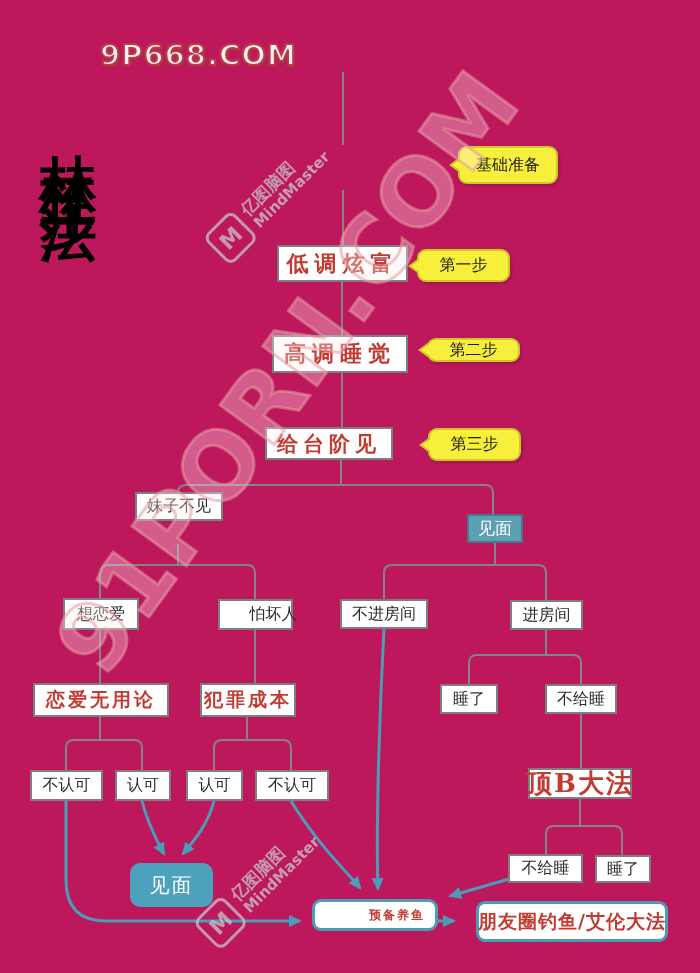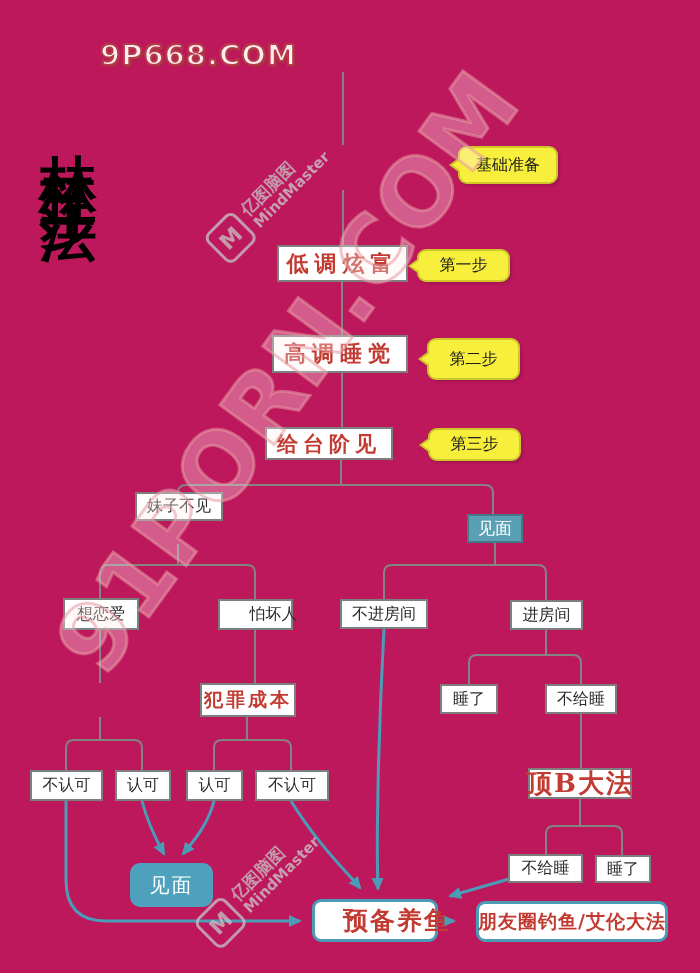--- a/index.html
+++ b/index.html
@@ -103,46 +103,47 @@
 
   <div class="site-top">9P668.COM</div>
   <div class="v-title">林林三步法</div>
 
   <div class="callout" style="left:458px;top:146px;width:100px;height:38px;">基础准备</div>
 
   <div class="box red-cal" style="left:277px;top:245px;width:131px;height:37px;font-size:22px;letter-spacing:6px;">低调炫富</div>
   <div class="callout" style="left:417px;top:249px;width:93px;height:33px;">第一步</div>
 
   <div class="box red-cal" style="left:272px;top:335px;width:136px;height:38px;font-size:22px;letter-spacing:6px;">高调睡觉</div>
-  <div class="callout" style="left:427px;top:338px;width:93px;height:42px;">第二步</div>
+  <div class="callout" style="left:427px;top:338px;width:93px;height:24px;">第二步</div>
 
   <div class="box red-cal" style="left:265px;top:427px;width:128px;height:33px;font-size:21px;letter-spacing:5px;">给台阶见</div>
   <div class="callout" style="left:428px;top:428px;width:93px;height:33px;">第三步</div>
 
   <div class="box" style="left:135px;top:492px;width:88px;height:29px;">妹子不见</div>
   <div class="box teal-solid" style="left:467px;top:514px;width:56px;height:29px;">见面</div>
 
   <div class="box" style="left:63px;top:598px;width:76px;height:32px;">想恋爱</div>
   <div class="box" style="left:218px;top:599px;width:75px;height:31px;padding-left:36px;">怕坏人</div>
+  <div class="box red-cal" style="left:33px;top:683px;width:136px;height:34px;font-size:19px;letter-spacing:3px;">恋爱无用论</div>
   <div class="box red-cal" style="left:200px;top:683px;width:96px;height:34px;font-size:19px;letter-spacing:3px;">犯罪成本</div>
   <div class="box" style="left:30px;top:770px;width:73px;height:31px;">不认可</div>
   <div class="box" style="left:115px;top:770px;width:56px;height:31px;">认可</div>
   <div class="box" style="left:186px;top:770px;width:57px;height:31px;">认可</div>
   <div class="box" style="left:255px;top:770px;width:74px;height:31px;">不认可</div>
 
   <div class="box" style="left:340px;top:599px;width:88px;height:30px;">不进房间</div>
   <div class="box" style="left:510px;top:600px;width:73px;height:30px;">进房间</div>
   <div class="box" style="left:440px;top:684px;width:58px;height:30px;">睡了</div>
   <div class="box" style="left:545px;top:684px;width:72px;height:30px;">不给睡</div>
   <div class="box red-cal" style="left:528px;top:768px;width:104px;height:31px;font-size:26px;letter-spacing:2px;">顶B大法</div>
   <div class="box" style="left:508px;top:854px;width:75px;height:29px;">不给睡</div>
   <div class="box" style="left:595px;top:855px;width:56px;height:28px;">睡了</div>
 
   <div class="box teal-round" style="left:130px;top:863px;width:83px;height:44px;letter-spacing:2px;">见面</div>
-  <div class="box teal-outline red-cal" style="left:312px;top:899px;width:126px;height:43px;font-size:25px;letter-spacing:2px;padding-left:44px;">预备养鱼</div>
+  <div class="box teal-outline red-cal" style="left:312px;top:899px;width:126px;height:32px;font-size:12px;letter-spacing:2px;padding-left:44px;">预备养鱼</div>
   <div class="box teal-outline red-cal" style="left:476px;top:901px;width:192px;height:41px;font-size:19px;letter-spacing:1px;">朋友圈钓鱼/艾伦大法</div>
 
   <div class="wm-pink">91PORN.COM</div>
 
   <div class="wm-brand" style="left:195px;top:180px;">
     <div class="wm-logo">M</div>
     <div class="wm-texts">
       <span class="wm-cn">亿图脑图</span>
       <span class="wm-en">MindMaster</span>
     </div>

